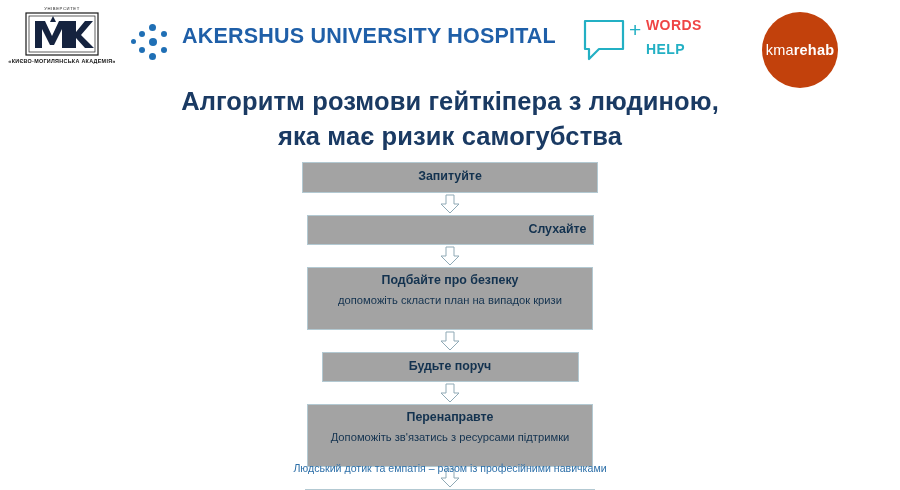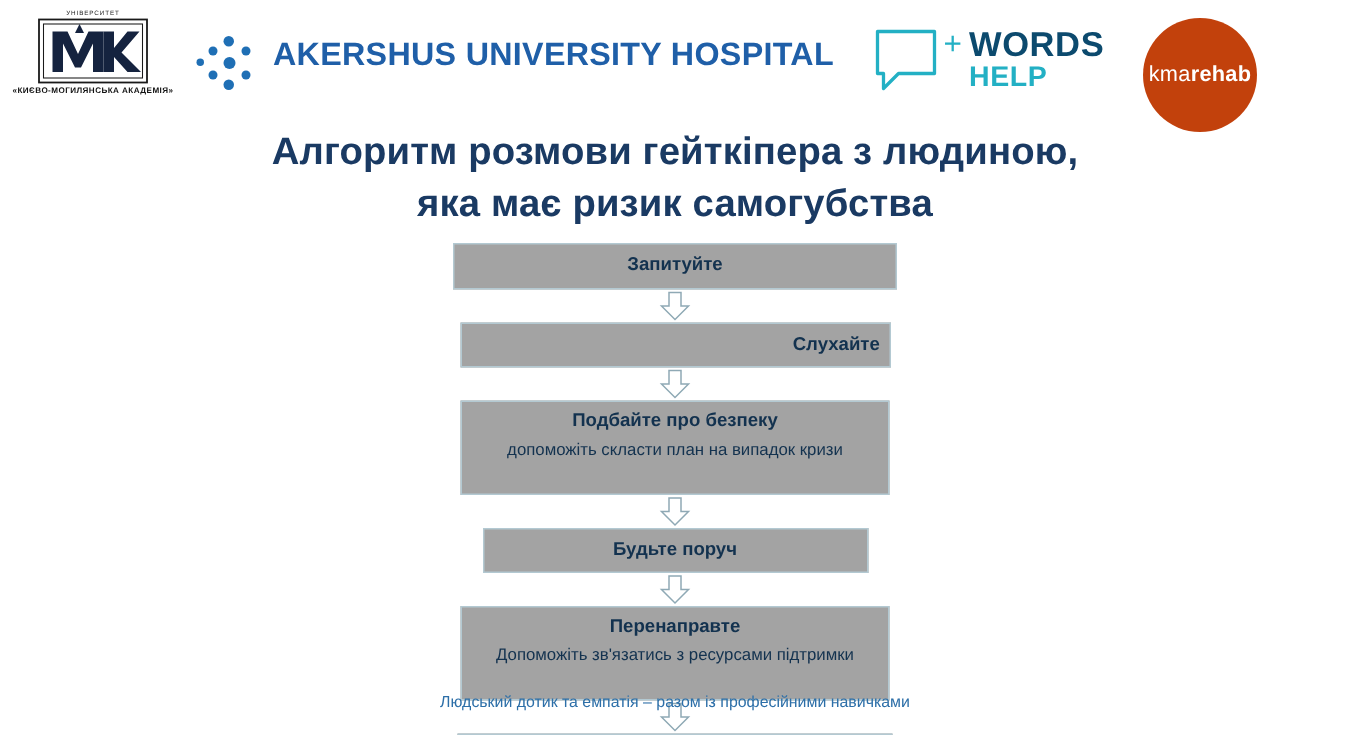--- a/index.html
+++ b/index.html
@@ -101,31 +101,31 @@
     top: 3px;
     font-size: 21px;
     color: #23b0c4;
     font-weight: 300;
     line-height: 1;
   }
   .wordshelp .w1 {
     position: absolute;
     left: 63px;
     top: 2px;
-    font-size: 23px;
-    font-weight: bold;
-    color: #0c4a6e;
+    font-size: 14px;
+    font-weight: bold;
+    color: #ef4444;
     letter-spacing: 0.4px;
     line-height: 1;
   }
   .wordshelp .w2 {
     position: absolute;
     left: 63px;
     top: 26px;
-    font-size: 19px;
+    font-size: 14px;
     font-weight: bold;
     color: #23b0c4;
     letter-spacing: 0.4px;
     line-height: 1;
   }
 
   
   .kmarehab {
     position: absolute;
     left: 762px;

